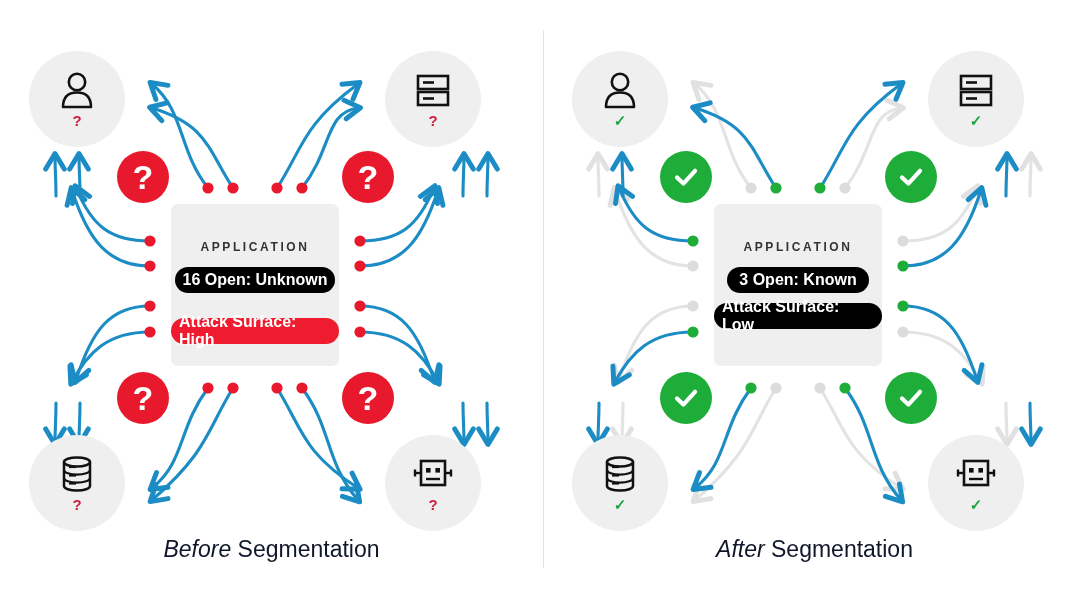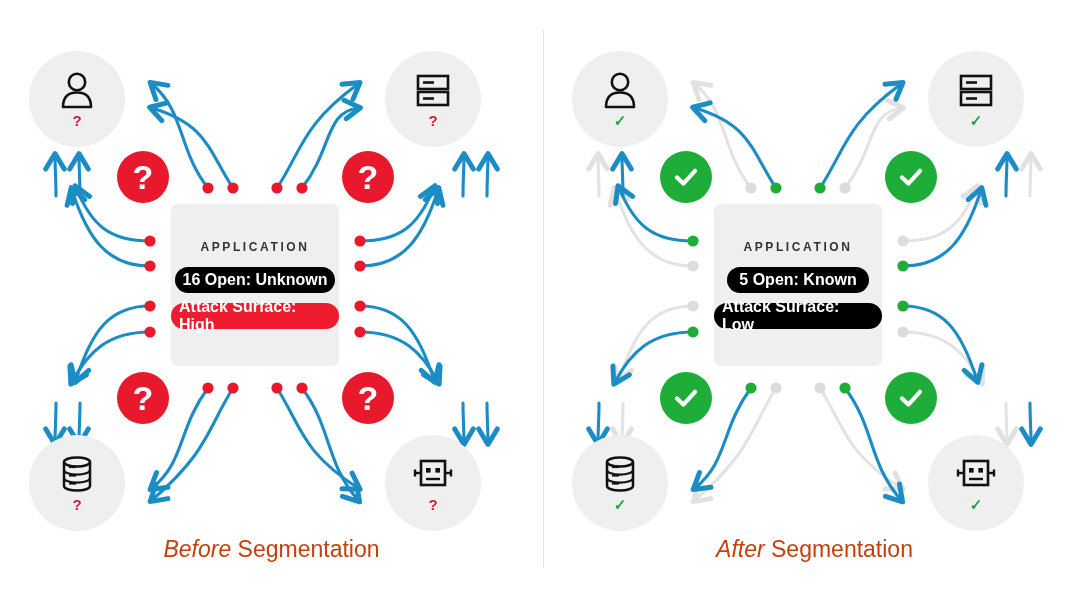--- a/index.html
+++ b/index.html
@@ -37,25 +37,25 @@
   .b-bl{left:117px;top:372px;}
   .b-br{left:342px;top:372px;}
 
   
   .card{position:absolute;left:171px;top:204px;width:168px;height:162px;background:#efefef;border-radius:7px;
         display:flex;flex-direction:column;align-items:center;}
   .card-title{margin-top:36px;font-size:12px;font-weight:bold;letter-spacing:2.6px;color:#333;}
   .pill{margin-top:13px;height:26px;min-width:142px;border-radius:13px;display:flex;align-items:center;justify-content:center;
         font-size:16px;font-weight:bold;color:#fff;padding:0 8px;box-sizing:border-box;}
   .pill.dark{background:#000;}
-  .pill.red{background:#ee1c2e;margin-top:10px;}
+  .pill.red{background:#ee1c2e;margin-top:25px;}
   .pill.green{background:#000000;margin-top:10px;}
 
   
-  .caption{position:absolute;top:536px;width:543px;text-align:center;font-size:23px;color:#c2410c;}
+  .caption{position:absolute;top:536px;width:543px;text-align:center;font-size:23px;color:#0f172a;}
   .caption em{font-style:italic;}
   .caption b{font-weight:normal;}
 </style>
 </head>
 <body>
 
 <div class="stage">
 
   <div class="divider"></div>
 
@@ -318,21 +318,21 @@
       </svg>
     </div>
     <div class="badge green b-br">
       <svg class="ck" viewBox="0 0 30 30">
         <path d="M6,15.5 L12.4,21.6 L24,8.8" fill="none" stroke="#fff" stroke-width="4.2" stroke-linecap="round" stroke-linejoin="round"></path>
       </svg>
     </div>
 
     <div class="card">
       <div class="card-title">APPLICATION</div>
-      <div class="pill dark">5 Open: Known</div>
+      <div class="pill dark">3 Open: Known</div>
       <div class="pill green">Attack Surface: Low</div>
     </div>
 
     <div class="caption">
       <em>After</em><b> Segmentation</b>
     </div>
   </div>
 
 </div>
 

